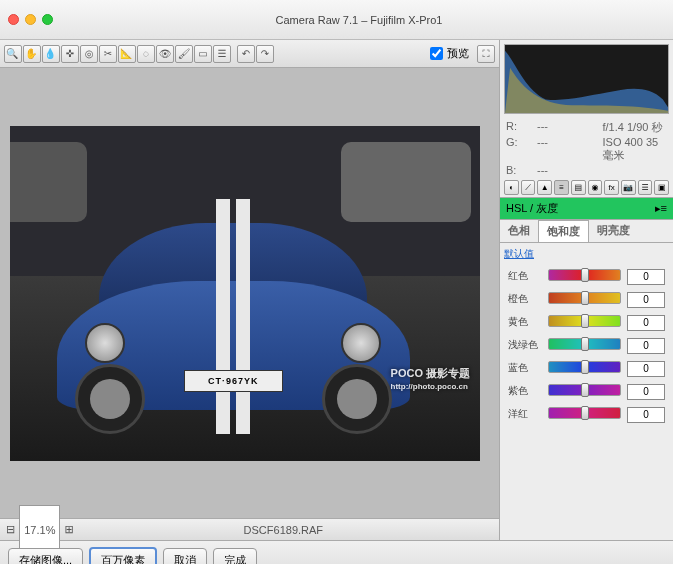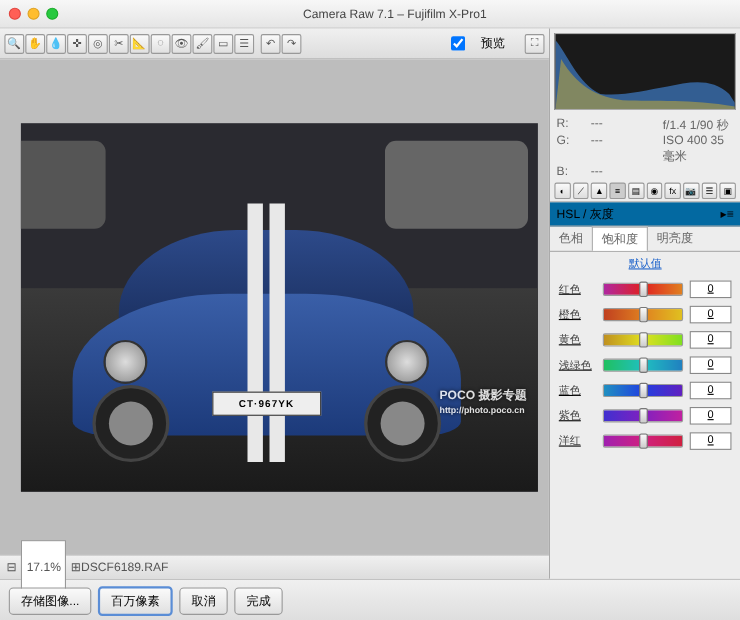--- a/index.html
+++ b/index.html
@@ -1,62 +1,62 @@
 <!DOCTYPE html>
 <html><head>
 <meta charset="utf-8">
 <style>
 *{margin:0;padding:0;box-sizing:border-box;font-family:"Helvetica Neue",Arial,sans-serif;font-size:11px;}
 body{background:#fff;width:673px;height:564px;overflow:hidden;position:relative;}
-.titlebar{height:26px;background:linear-gradient(#f7f7f7,#e5e5e5);border-bottom:1px solid #bbb;display:flex;align-items:center;padding:0 8px;}
+.titlebar{height:40px;background:linear-gradient(#f7f7f7,#e5e5e5);border-bottom:1px solid #bbb;display:flex;align-items:center;padding:0 8px;}
 .traffic{display:flex;gap:6px;}
 .traffic span{width:11px;height:11px;border-radius:50%;display:block;}
 .tl-red{background:#ff5f56;border:1px solid #e0443e;}
 .tl-yel{background:#ffbd2e;border:1px solid #dea123;}
 .tl-grn{background:#27c93f;border:1px solid #1aab29;}
 .title{flex:1;text-align:center;color:#444;}
 .main{display:flex;height:500px;}
 .left{flex:1;display:flex;flex-direction:column;border-right:1px solid #aaa;}
 .toolbar{height:28px;background:linear-gradient(#f0f0f0,#ddd);border-bottom:1px solid #aaa;display:flex;align-items:center;padding:0 4px;gap:1px;}
 .tb-btn{width:18px;height:18px;background:linear-gradient(#fafafa,#e0e0e0);border:1px solid #999;border-radius:2px;display:flex;align-items:center;justify-content:center;font-size:10px;color:#555;}
 .tb-sep{width:4px;}
-.preview-chk{margin-left:auto;display:flex;align-items:center;gap:14px;font-size:11px;}
-.canvas{flex:1;background:#bdbdbd;display:flex;align-items:center;justify-content:flex-end;padding:10px;}
+.preview-chk{margin-left:auto;display:flex;align-items:center;gap:4px;font-size:11px;}
+.canvas{flex:1;background:#bdbdbd;display:flex;align-items:center;justify-content:flex-start;padding:10px;}
 .img{width:470px;height:335px;background:#2a2a30;position:relative;overflow:hidden;}
 .road{position:absolute;bottom:0;left:0;right:0;height:55%;background:linear-gradient(#3a3a3a,#1a1a1a);}
 .car{position:absolute;left:10%;bottom:8%;width:75%;height:70%;}
 .carbody{position:absolute;bottom:10%;width:100%;height:55%;background:linear-gradient(#3a5fa8,#1c3a7a);border-radius:40% 40% 10% 10%/60% 60% 10% 10%;}
 .carroof{position:absolute;bottom:50%;left:12%;width:76%;height:40%;background:linear-gradient(#2d4a8a,#1a2f5f);border-radius:40% 40% 0 0/80% 80% 0 0;}
 .stripes{position:absolute;left:40%;top:0;bottom:0;width:20%;display:flex;gap:6px;justify-content:center;}
 .stripes span{width:14px;background:#e8e8e8;}
 .wheel{position:absolute;bottom:0;width:70px;height:70px;background:#222;border-radius:50%;border:3px solid #444;}
 .wheel::after{content:"";position:absolute;inset:12px;background:#888;border-radius:50%;}
 .wl{left:5%;}.wr{right:5%;}
 .headl{position:absolute;bottom:30%;width:40px;height:40px;background:radial-gradient(#ddd,#888);border-radius:50%;border:2px solid #333;}
 .hl{left:8%;}.hr{right:8%;}
 .plate{position:absolute;bottom:18%;left:36%;width:28%;height:22px;background:#eee;border:1px solid #333;display:flex;align-items:center;justify-content:center;font-size:9px;font-weight:bold;letter-spacing:1px;}
 .bgcar{position:absolute;top:5%;width:100px;height:80px;background:#555;border-radius:10px;}
 .bg1{left:-5%;}.bg2{right:2%;background:#666;width:130px;}
 .statusbar{height:22px;background:linear-gradient(#f0f0f0,#ddd);border-top:1px solid #aaa;display:flex;align-items:center;padding:0 6px;font-size:10px;color:#555;}
 .zoom{background:#fff;border:1px solid #999;padding:18px 4px;margin:0 4px;}
-.filename{flex:1;text-align:left;}
+.filename{flex:1;text-align:center;}
 .right{width:173px;background:#ededed;display:flex;flex-direction:column;}
 .hist{height:70px;margin:4px;border:1px solid #aaa;background:#1a1a1a;position:relative;}
 .hist svg{position:absolute;inset:0;width:100%;height:100%;}
 .meta{padding:2px 6px;display:grid;grid-template-columns:30px 1fr 1fr;font-size:10px;color:#666;gap:1px;}
 .tabicons{display:flex;gap:2px;padding:2px 4px;border-bottom:1px solid #aaa;}
 .tabicons span{width:15px;height:15px;background:linear-gradient(#fafafa,#ddd);border:1px solid #999;border-radius:2px;font-size:8px;display:flex;align-items:center;justify-content:center;}
-.panel-hdr{background:#0369a1;padding:3px 6px;border-bottom:1px solid #aaa;font-size:11px;display:flex;align-items:center;}
+.panel-hdr{background:#22c55e;padding:3px 6px;border-bottom:1px solid #aaa;font-size:11px;display:flex;align-items:center;}
 .convert{padding:5px;text-align:center;border-bottom:1px solid #ccc;}
 .subtabs{display:flex;border-bottom:1px solid #aaa;font-size:10px;}
-.subtabs span{padding:3px 8px;color:#666;}
+.subtabs span{padding:3px 8px;color:#666;font-weight:bold;}
 .subtabs .active{background:#fff;border:1px solid #aaa;border-bottom:none;text-align:center;}
-.default-link{text-align:center;padding:4px;color:#2266cc;font-size:10px;text-decoration:underline;}
+.default-link{text-align:left;padding:4px;color:#2266cc;font-size:10px;text-decoration:underline;}
 .sliders{padding:4px 8px;}
-.srow{display:flex;align-items:center;margin-bottom:7px;gap:6px;text-decoration:underline;}
+.srow{display:flex;margin-bottom:7px;gap:6px;}
 .slabel{width:34px;font-size:10px;color:#444;}
 .strack{flex:1;height:12px;position:relative;border:1px solid #999;border-radius:2px;}
 .sknob{position:absolute;top:-2px;width:8px;height:14px;background:linear-gradient(#fafafa,#ccc);border:1px solid #777;border-radius:2px;transform:translateX(-50%);}
 .sval{width:38px;height:16px;border:1px solid #888;background:#fff;text-align:center;font-size:10px;line-height:14px;}
 .footer{height:40px;background:linear-gradient(#f0f0f0,#ddd);border-top:1px solid #aaa;display:flex;align-items:center;padding:0 8px;gap:6px;}
 .fbtn{padding:4px 10px;background:linear-gradient(#fafafa,#e0e0e0);border:1px solid #999;border-radius:4px;font-size:11px;}
 .fbtn.primary{border:2px solid #5a8dd6;}
 .meta-link{flex:1;text-align:center;color:#2266cc;text-decoration:underline;font-size:10px;}
 .watermark{position:absolute;bottom:70px;right:10px;color:#fff;font-size:18px;font-weight:bold;text-shadow:0 0 4px #000;opacity:.85;pointer-events:none;}
 .watermark small{display:block;font-size:8px;}

